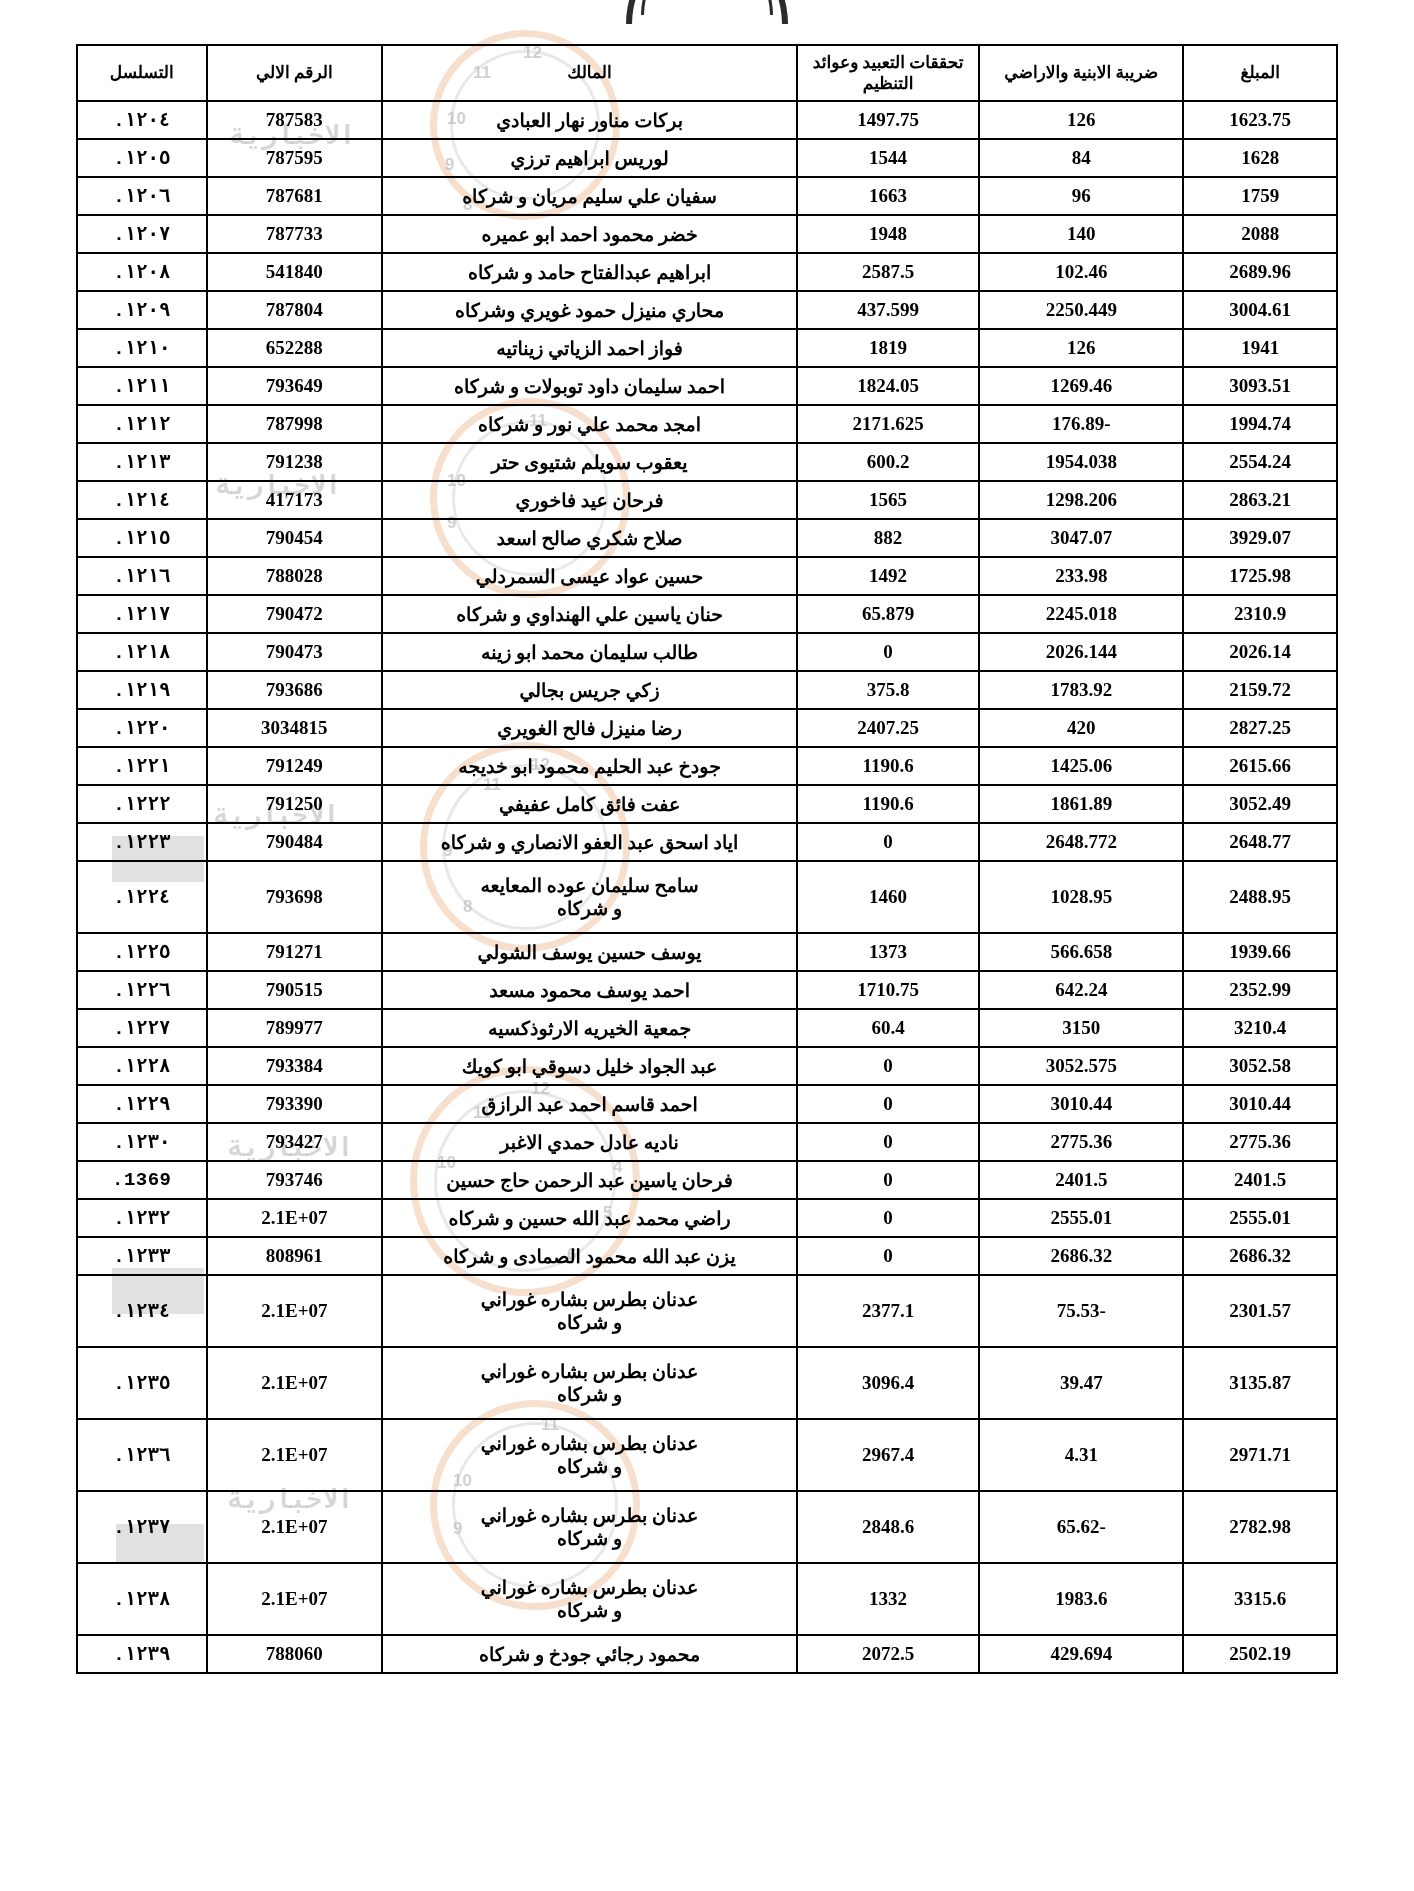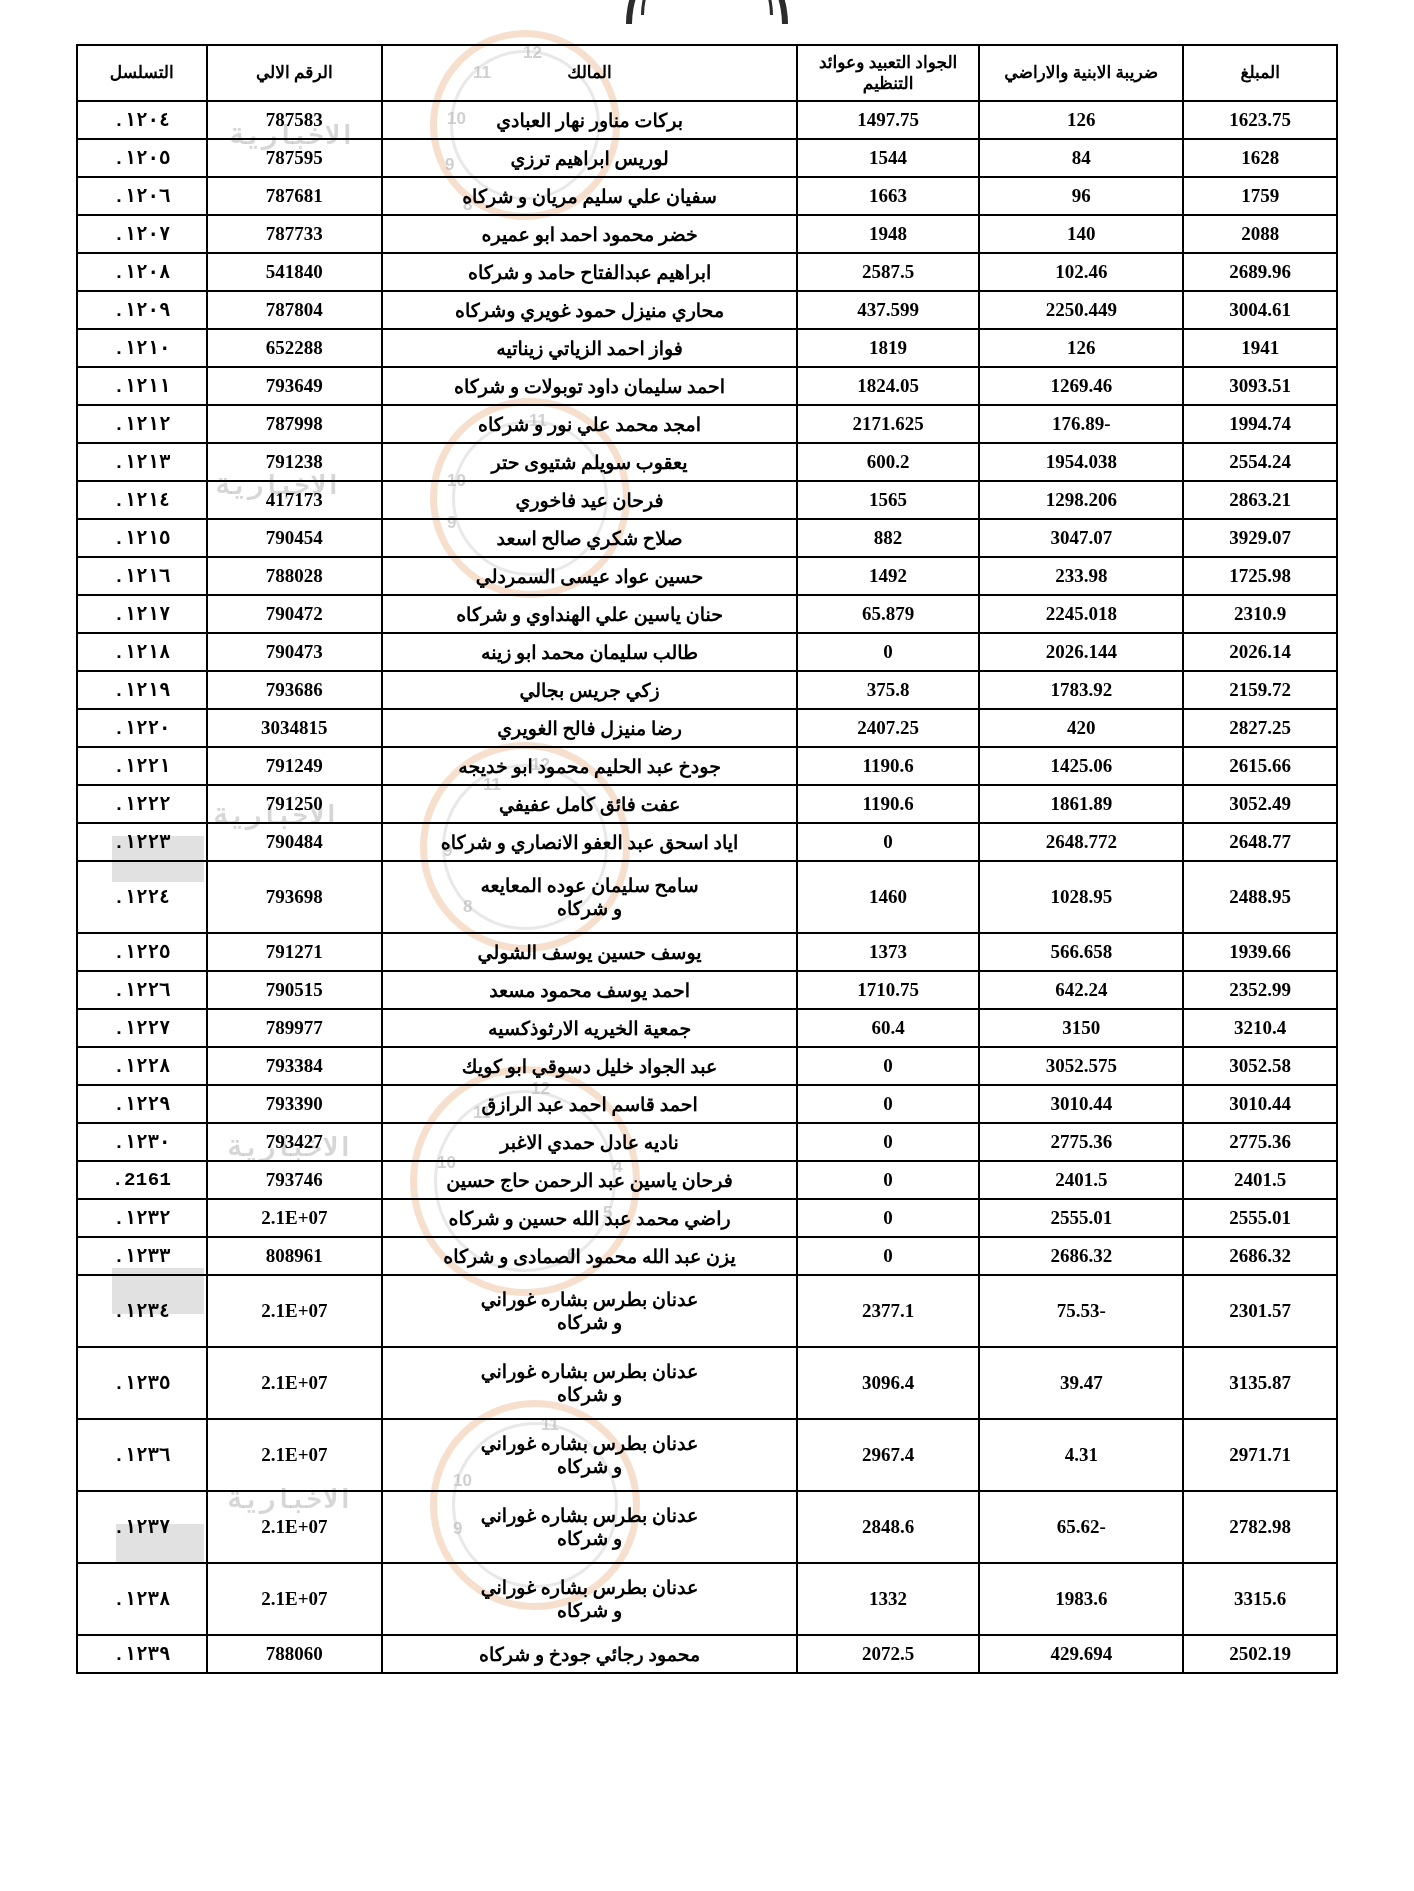--- a/index.html
+++ b/index.html
@@ -204,21 +204,21 @@
         <col class="w-tax">
         <col class="w-fees">
       <col class="w-owner">
         <col class="w-id">
         <col class="w-seq">
     </colgroup>
     <thead>
       <tr>
         <th>المبلغ</th>
         <th>ضريبة الابنية والاراضي</th>
-        <th>الجواد التعبيد وعوائد التنظيم</th>
+        <th>تحققات التعبيد وعوائد التنظيم</th>
         <th>المالك</th>
         <th>الرقم الالي</th>
         <th>التسلسل</th>
       </tr>
     </thead>
     <tbody id="table-body">
         <tr>
           <td class="c-amount">1623.75</td>
           <td class="c-tax">126</td>
           <td class="c-fees">1497.75</td>
@@ -433,21 +433,21 @@
           <td class="c-owner">ناديه عادل حمدي الاغبر</td>
           <td class="c-id">793427</td>
           <td class="c-seq">١٢٣٠.</td>
         </tr>
         <tr>
           <td class="c-amount">2401.5</td>
           <td class="c-tax">2401.5</td>
           <td class="c-fees">0</td>
           <td class="c-owner">فرحان ياسين عبد الرحمن حاج حسين</td>
           <td class="c-id">793746</td>
-          <td class="c-seq">2161.</td>
+          <td class="c-seq">1369.</td>
         </tr>
         <tr>
           <td class="c-amount">2555.01</td>
           <td class="c-tax">2555.01</td>
           <td class="c-fees">0</td>
           <td class="c-owner">راضي محمد عبد الله حسين و شركاه</td>
           <td class="c-id">2.1E+07</td>
           <td class="c-seq">١٢٣٢.</td>
         </tr>
         <tr>

